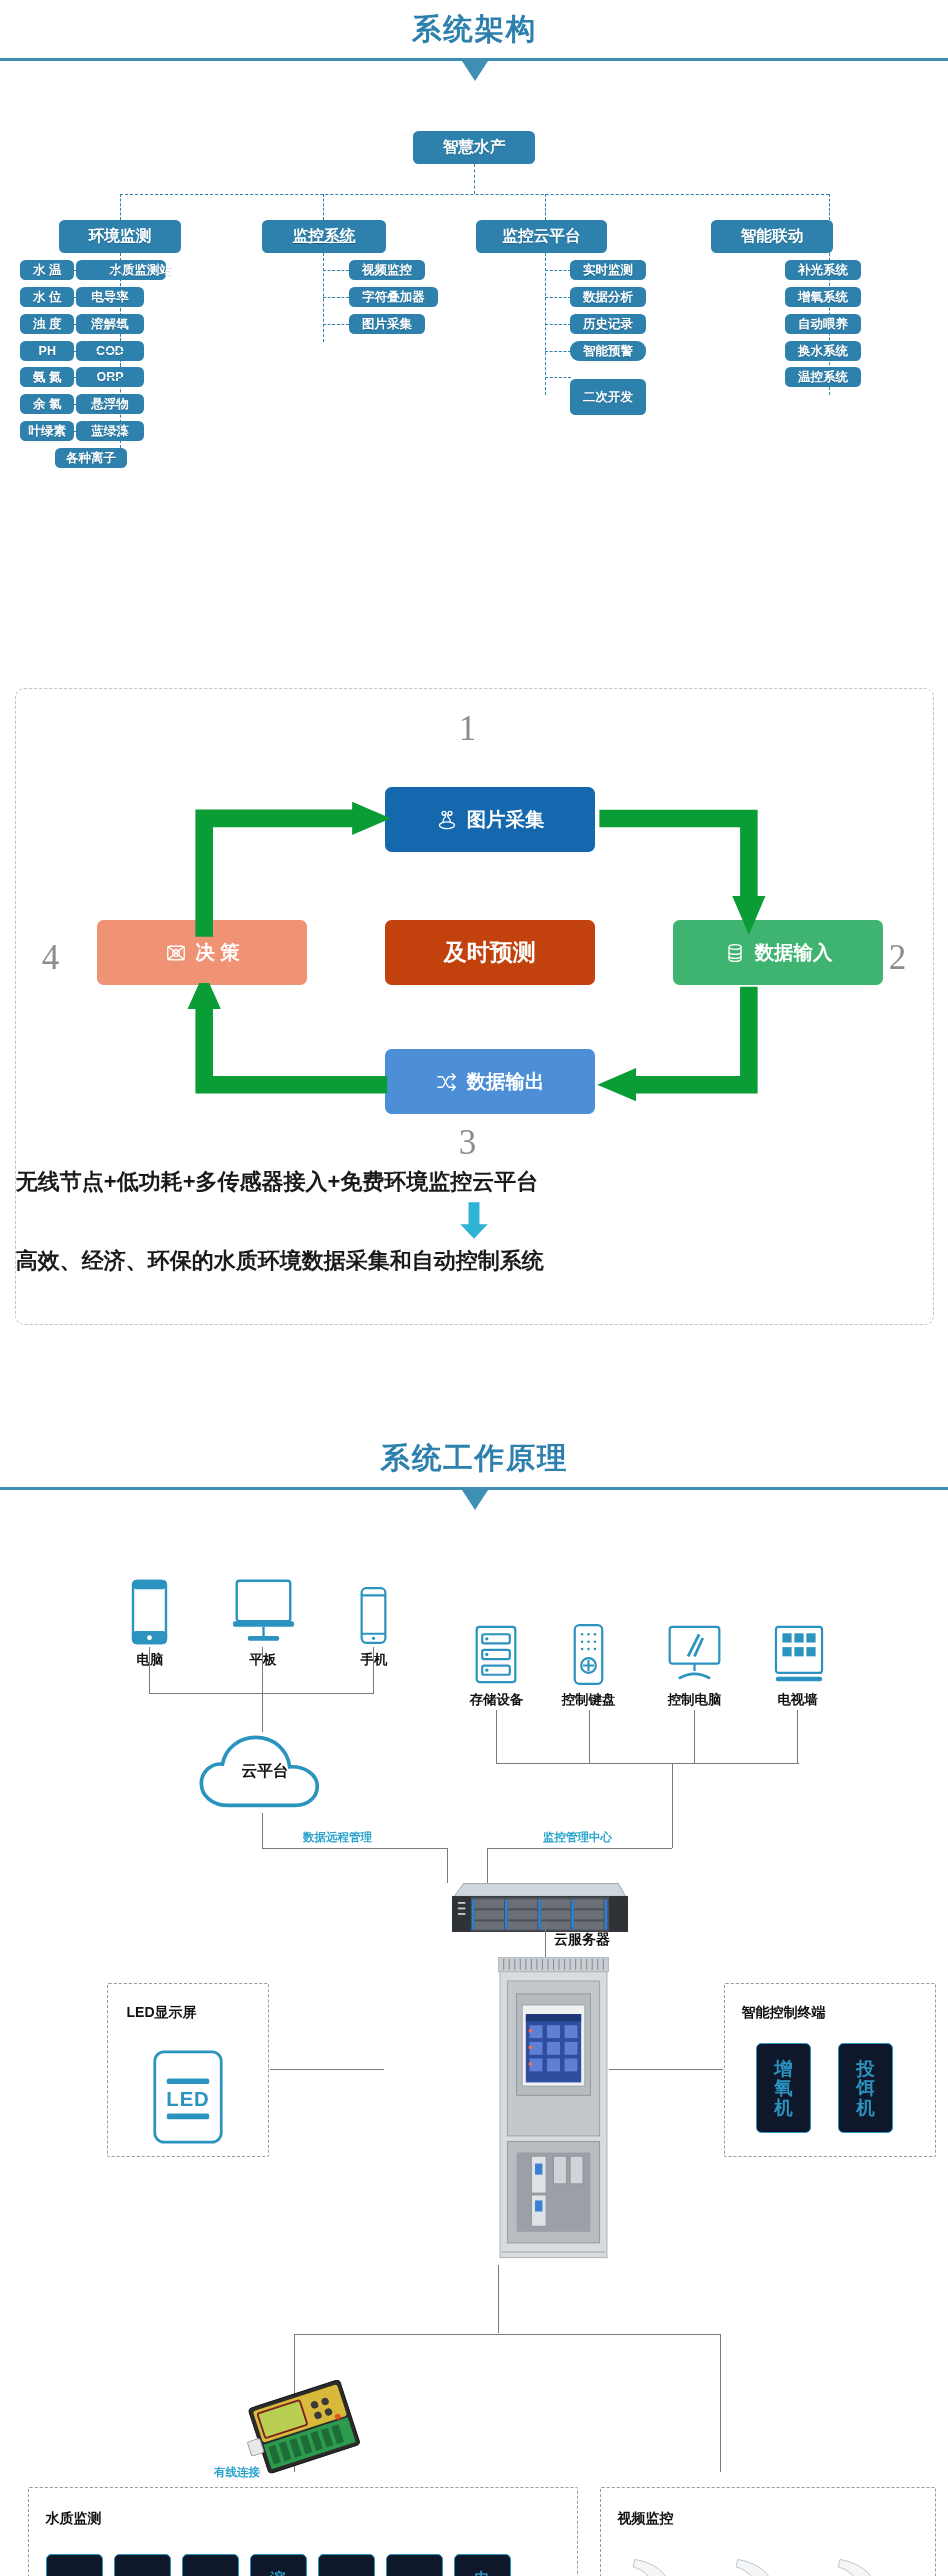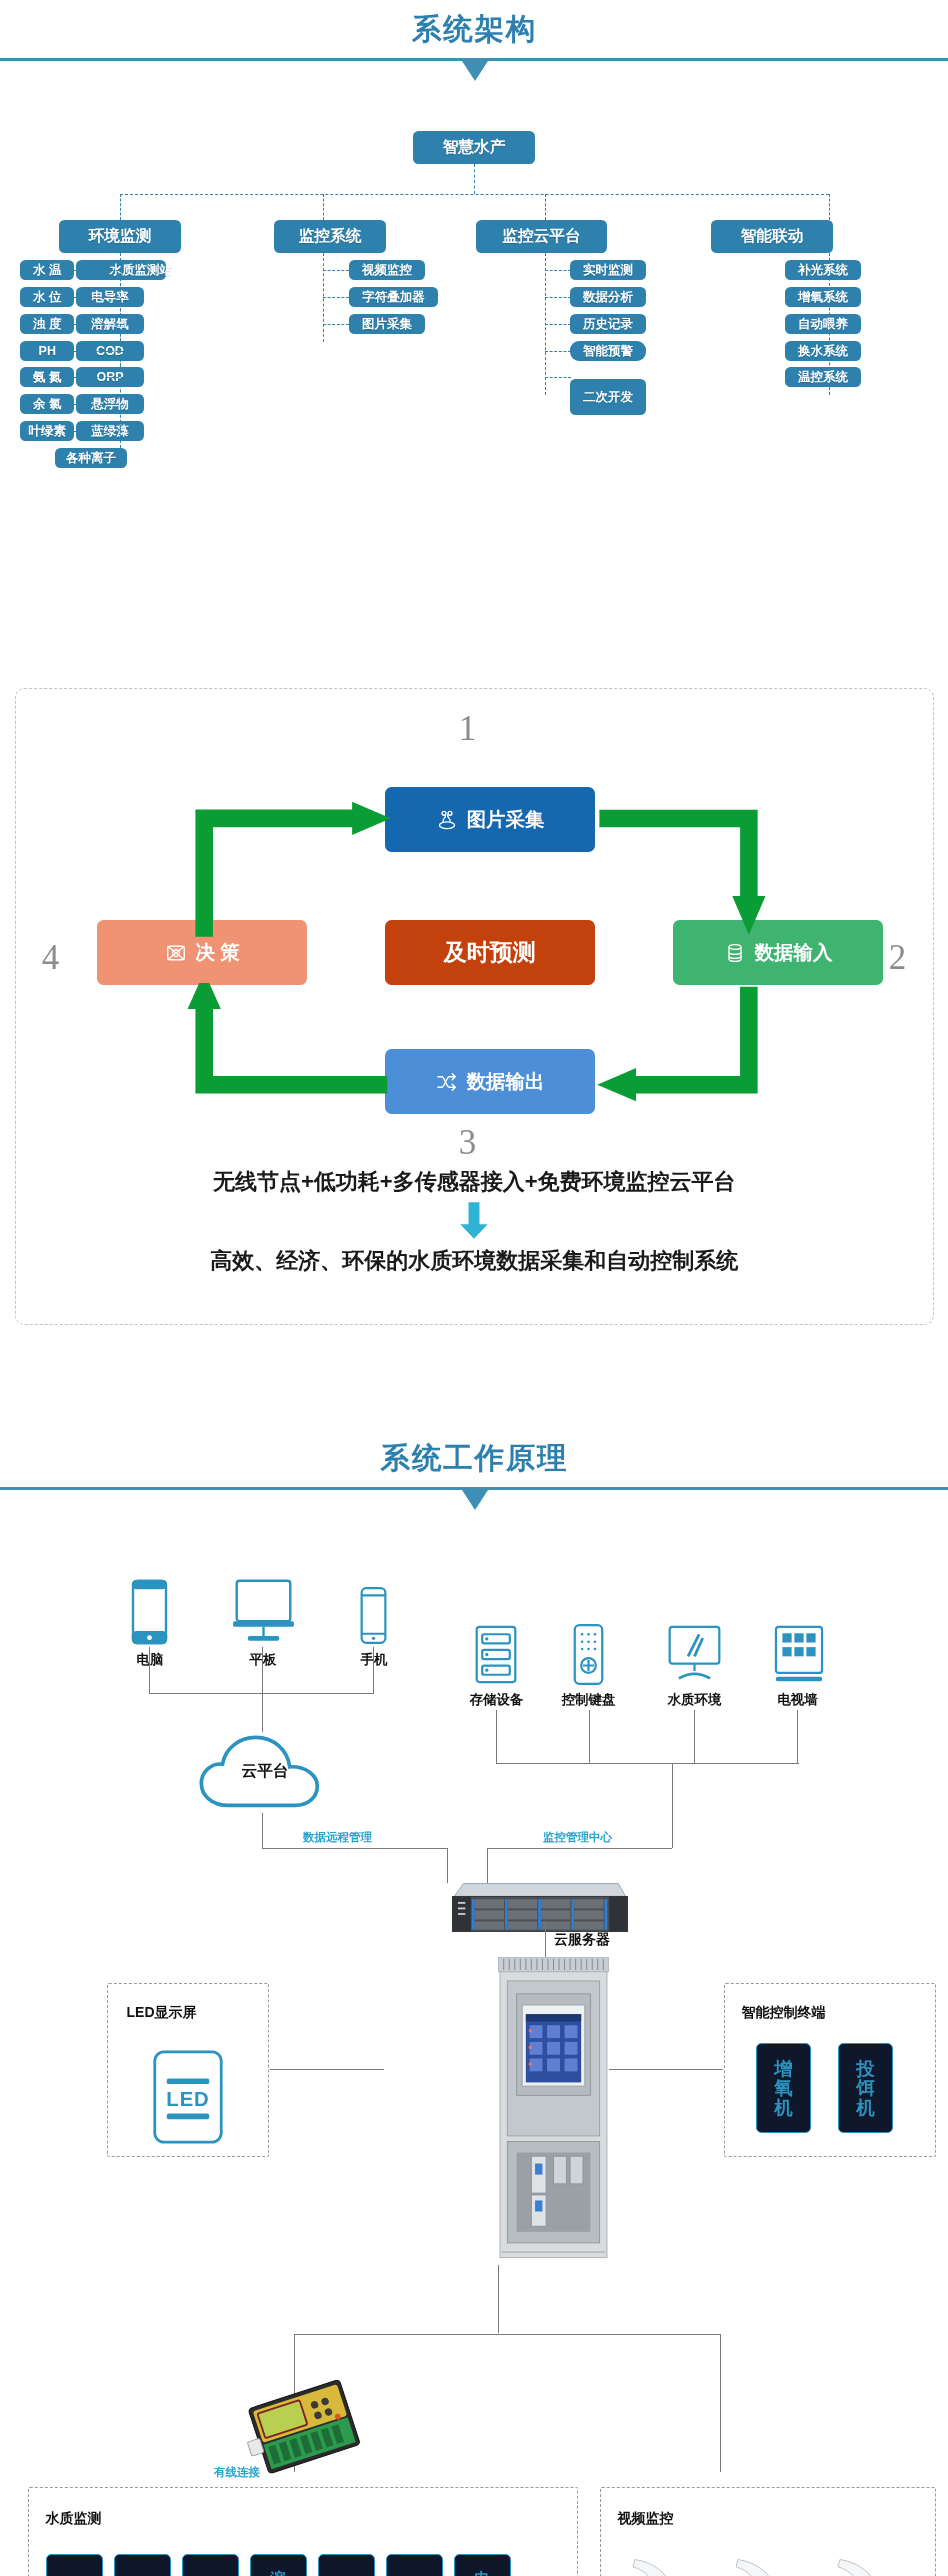--- a/index.html
+++ b/index.html
@@ -58,21 +58,21 @@
     gap:7.4px;
   }
   .cyc-num{
     position:absolute; color:#8c8c8c; font-size:35px;
     font-weight:400; font-family:"Liberation Serif",serif;
   }
   .cyc-ico{ display:inline-block; width:24px; height:24px; }
   .cyc-ico svg{ width:100%; height:100%; display:block; }
 
   .tagline{
-    position:absolute; left:0; width:100%; text-align:center;
+    position:absolute; left:0; width:100%; text-align:left;
     font-weight:bold; color:#1a1a1a;
   }
 
   
   .wp { position:absolute; left:0; top:1514px; width:949px; height:1062px; }
   .wp-ico { position:absolute; }
   .wp-label{
     position:absolute; font-size:13.4px; font-weight:bold; color:#111;
     white-space:nowrap; text-align:center;
   }
@@ -111,21 +111,21 @@
   <div class="dash-v" style="left:474px;top:33px;height:29.5px;"></div>
 
   <div class="dash-h" style="left:120px;top:63px;width:709px;"></div>
 
   <div class="dash-v" style="left:120px;top:63px;height:26px;"></div>
   <div class="dash-v" style="left:323px;top:63px;height:26px;"></div>
   <div class="dash-v" style="left:545px;top:63px;height:26px;"></div>
   <div class="dash-v" style="left:829px;top:63px;height:26px;"></div>
 
   <div class="node lvl1" style="left:59px;top:89px;width:122px;height:33px;">环境监测</div>
-  <div class="node lvl1" style="left:274px;top:89px;width:112px;height:33px;">监控系统</div>
+  <div class="node lvl1" style="left:262px;top:89px;width:124px;height:33px;text-decoration:underline;">监控系统</div>
   <div class="node lvl1" style="left:476px;top:89px;width:131px;height:33px;">监控云平台</div>
   <div class="node lvl1" style="left:711px;top:89px;width:122px;height:33px;">智能联动</div>
 
   <div class="dash-v" style="left:120px;top:122px;height:133px;"></div>
 
   <div class="node leaf" style="left:20.3px;top:129px;width:54px;height:20.3px;">水 温</div>
   <div class="node leaf" style="left:20.3px;top:156px;width:54px;height:20.3px;">水 位</div>
   <div class="node leaf" style="left:20.3px;top:183px;width:54px;height:20.3px;">浊 度</div>
   <div class="node leaf" style="left:20.3px;top:210px;width:54px;height:20.3px;">PH</div>
   <div class="node leaf" style="left:20.3px;top:236px;width:54px;height:20.3px;">氨 氮</div>
@@ -358,21 +358,21 @@
       <rect x="37" y="9" width="10" height="10" fill="#2b93bf" stroke="none"></rect>
       <rect x="11" y="24" width="10" height="10" fill="#2b93bf" stroke="none"></rect>
       <rect x="24" y="24" width="10" height="10" fill="#2b93bf" stroke="none"></rect>
       <rect x="37" y="24" width="10" height="10" fill="#2b93bf" stroke="none"></rect>
       <rect x="4" y="56" width="50" height="5" rx="2" fill="#2b93bf" stroke="none"></rect>
     </svg>
   </div>
 
   <div class="wp-label" style="left:454px;top:177px;width:85px;">存储设备</div>
   <div class="wp-label" style="left:546px;top:177px;width:85px;">控制键盘</div>
-  <div class="wp-label" style="left:652px;top:177px;width:85px;">水质环境</div>
+  <div class="wp-label" style="left:652px;top:177px;width:85px;">控制电脑</div>
   <div class="wp-label" style="left:755px;top:177px;width:85px;">电视墙</div>
 
   <div class="wline" style="left:496px;top:196px;width:0.9px;height:54px;"></div>
   <div class="wline" style="left:589px;top:196px;width:0.9px;height:54px;"></div>
   <div class="wline" style="left:694px;top:196px;width:0.9px;height:54px;"></div>
   <div class="wline" style="left:797px;top:196px;width:0.9px;height:54px;"></div>
   <div class="wline" style="left:496px;top:249px;width:303px;height:0.9px;"></div>
   <div class="wline" style="left:672px;top:249px;width:0.9px;height:85px;"></div>
 
   <div class="wline" style="left:262px;top:299px;width:0.9px;height:35px;"></div>

